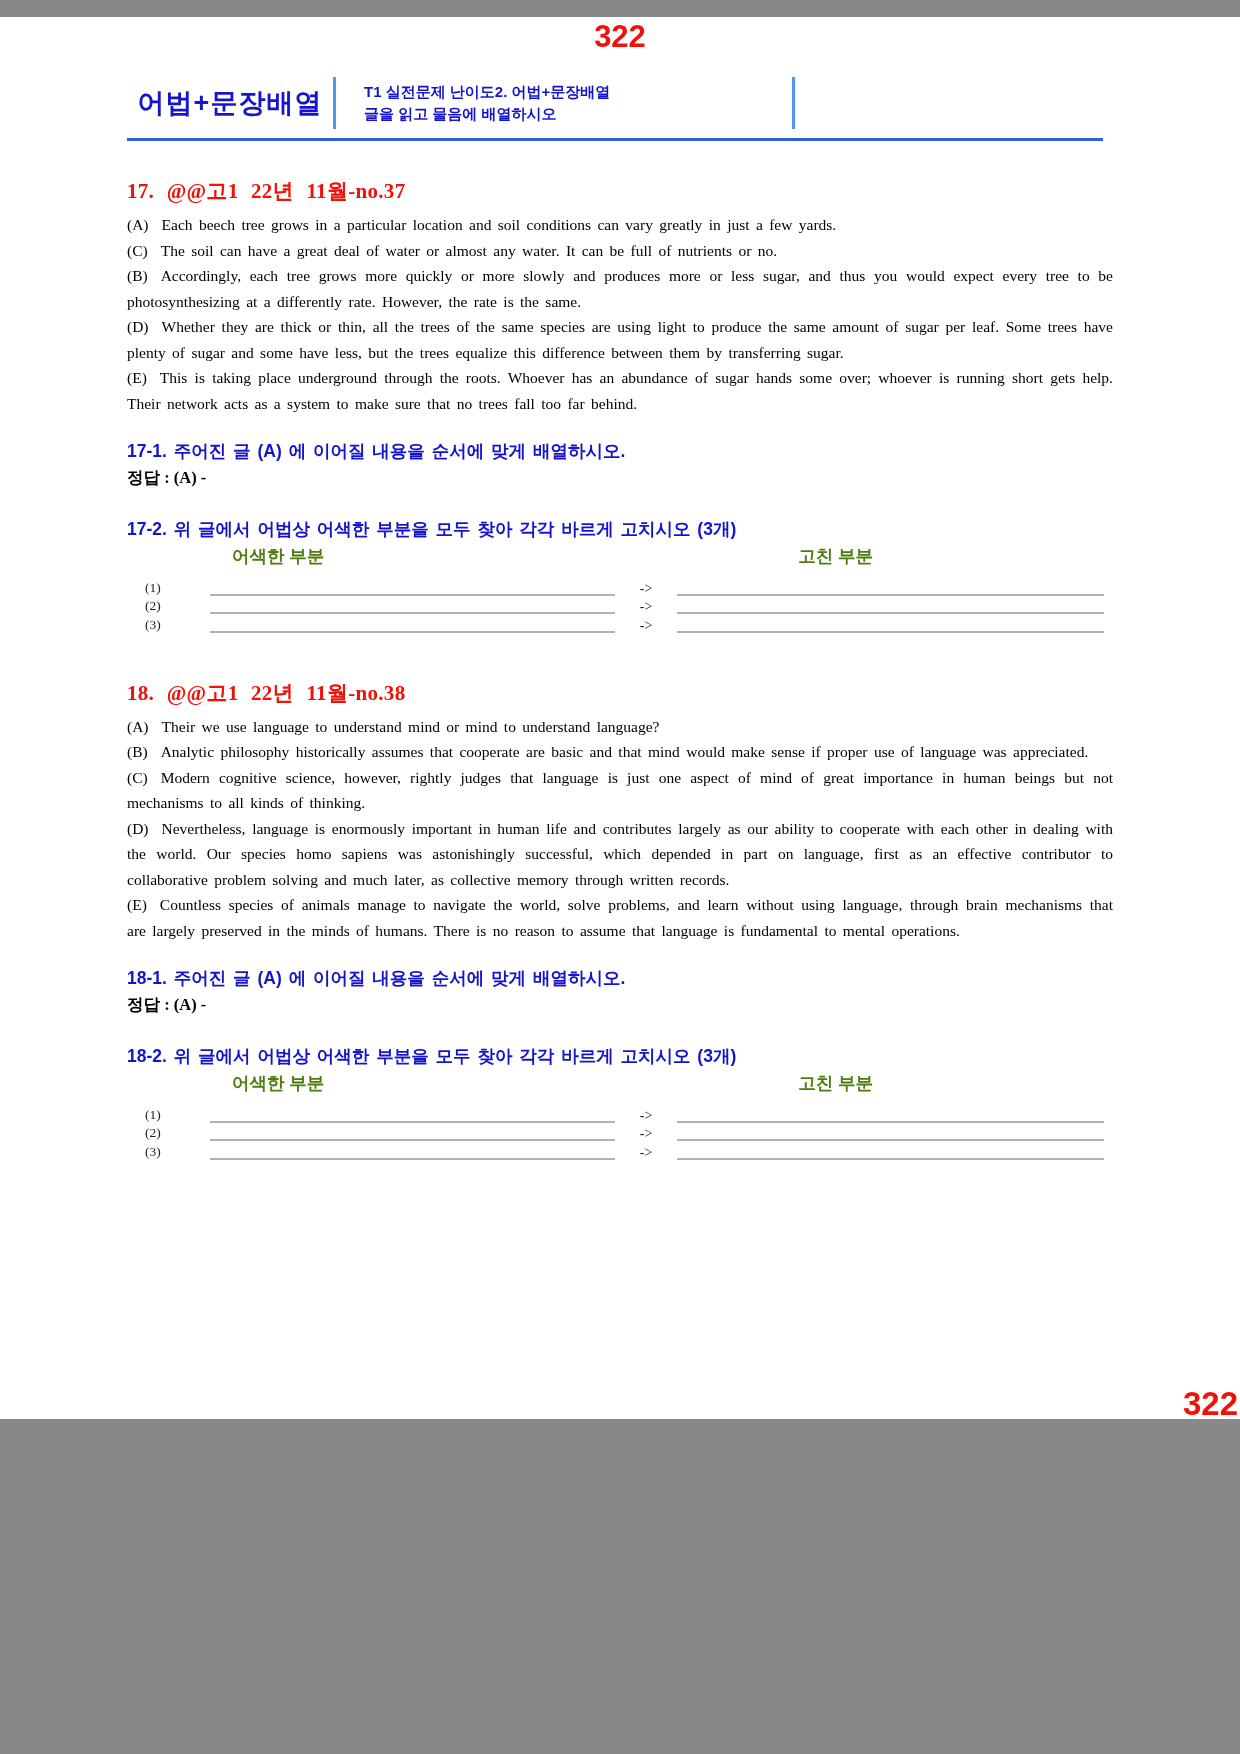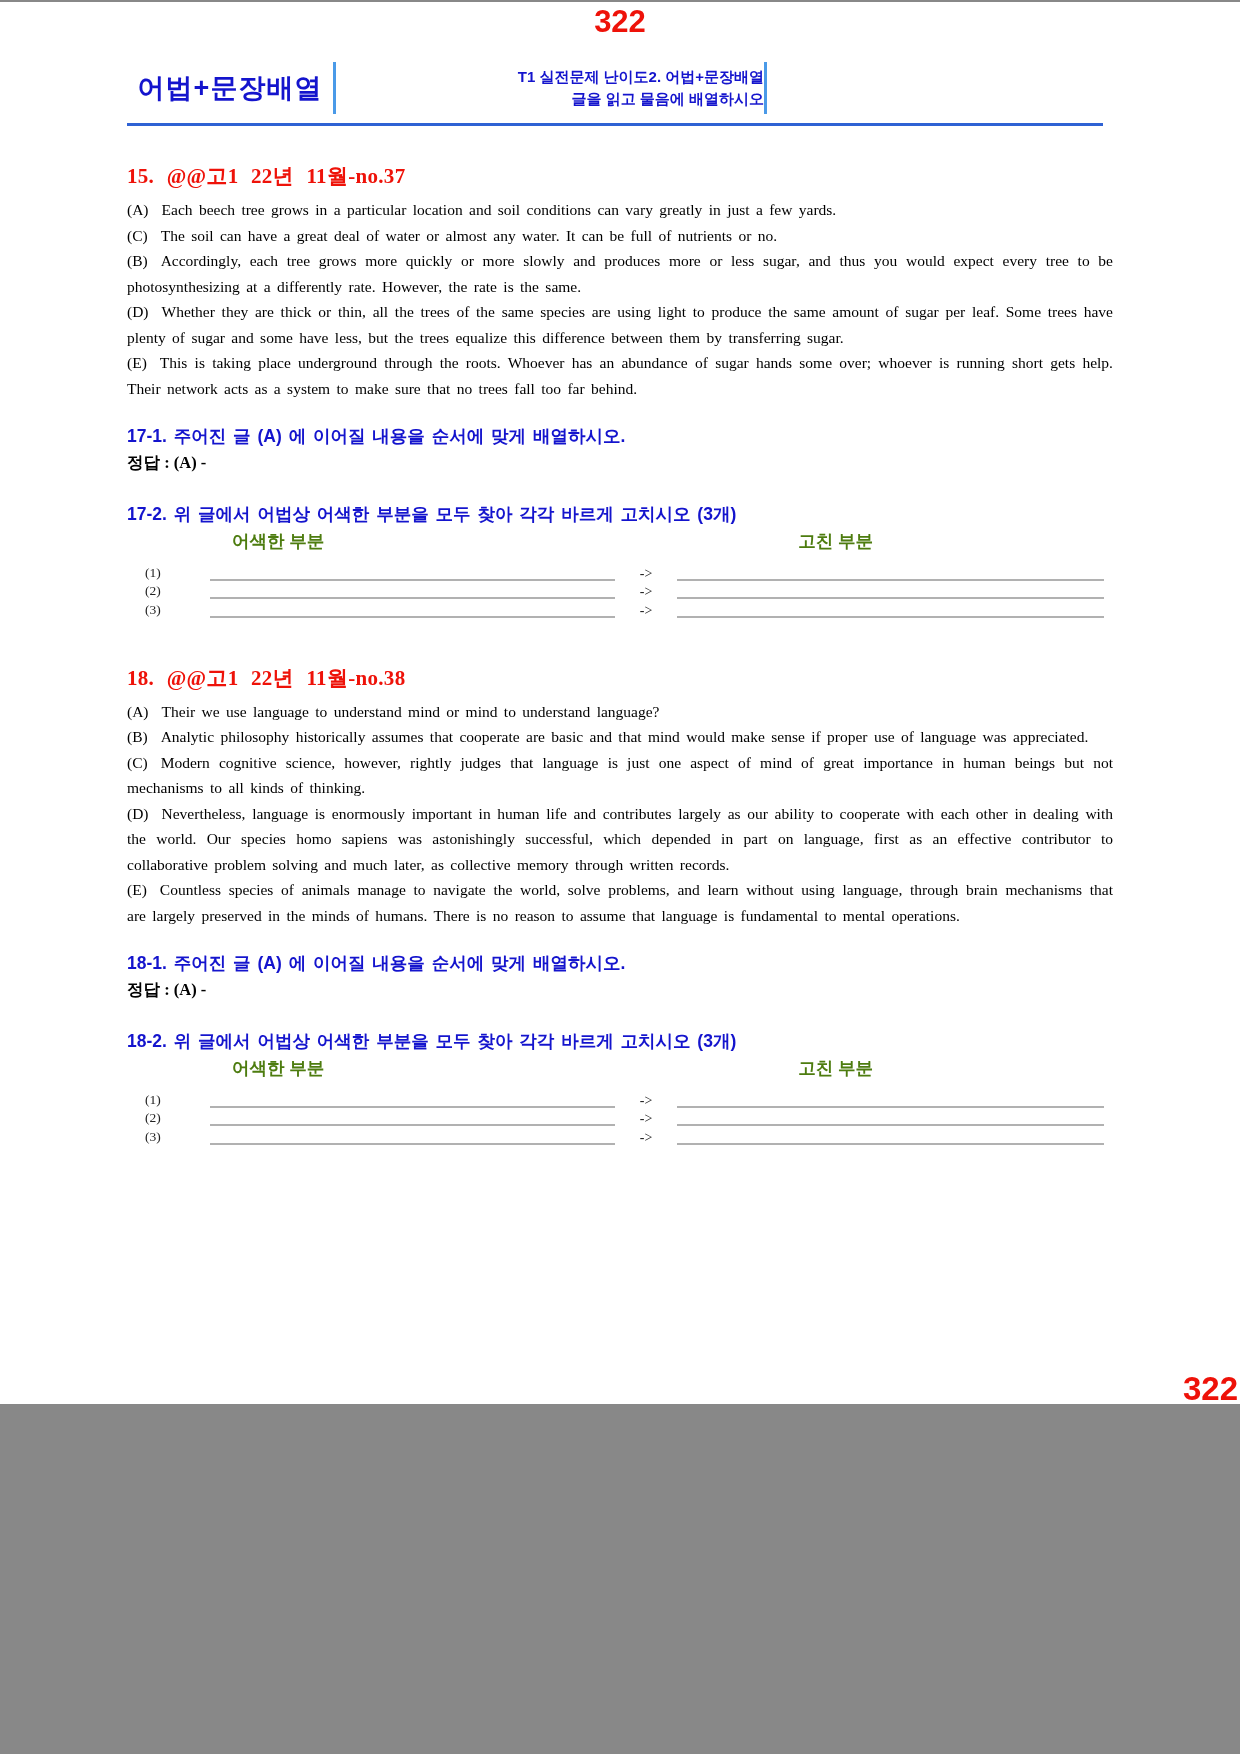--- a/index.html
+++ b/index.html
@@ -1,20 +1,20 @@
 <!DOCTYPE html>
 <html><head>
 <meta charset="utf-8">
 <style>
   html,body{margin:0;padding:0;background:#888;}
   .page{
     position:relative;
     width:1240px;height:1402px;
     background:#ffffff;
-    margin:2px auto;
+    margin:17px auto;
     overflow:hidden;
     font-family:"Liberation Serif", serif;
     color:#000;
   }
   
   .top-num{
     position:absolute;top:2px;left:0;width:100%;
     text-align:center;
     font-family:"Liberation Sans", sans-serif;
     font-weight:bold;font-size:31px;color:#ee1209;
@@ -29,23 +29,23 @@
     text-align:center;
     font-family:"Liberation Sans", sans-serif;
     font-weight:bold;font-size:27px;color:#1414cd;
     letter-spacing:1px;
   }
   .hdr-bar{
     width:3px;height:52px;background:#4a9ae8;flex:0 0 3px;
   }
   .hdr-center{
     flex:0 0 428px;width:428px;
-    text-align:right;
-    font-family:"Liberation Sans", sans-serif;
-    font-weight:bold;color:#1414cd;
+    text-align:left;
+    font-family:"Liberation Sans", sans-serif;
+    font-weight:bold;color:#1414cd;padding-left:28px;
   }
   .hdr-center .l1{font-size:15px;line-height:22px;}
   .hdr-center .l2{font-size:15px;line-height:22px;}
   .hdr-rest{flex:1 1 auto;}
   .hdr-rule{
     position:absolute;top:121px;left:127px;width:976px;height:3px;
     background:#2f62d4;
   }
   
   .content{
@@ -125,21 +125,21 @@
       <div class="l1">T1 실전문제 난이도2. 어법+문장배열</div>
       <div class="l2">글을 읽고 물음에 배열하시오</div>
     </div>
     <div class="hdr-bar"></div>
     <div class="hdr-rest"></div>
   </div>
   <div class="hdr-rule"></div>
 
   <div class="content">
 
-    <div class="q-heading">15. @@고1 22년 11월-no.37</div>
+    <div class="q-heading">17. @@고1 22년 11월-no.37</div>
 
     <p class="para"><span class="plabel">(A)</span><span>Each beech tree grows in a particular location and soil conditions can vary greatly in just a few yards.</span></p>
     <p class="para"><span class="plabel">(C)</span><span>The soil can have a great deal of water or almost any water.  It can be full of nutrients or no.</span></p>
     <p class="para"><span class="plabel">(B)</span><span>Accordingly, each tree grows more quickly or more slowly and produces more or less sugar, and thus you would expect every tree to be photosynthesizing at a differently rate.  However, the rate is the same.</span></p>
     <p class="para"><span class="plabel">(D)</span><span>Whether they are thick or thin, all the trees of the same species are using light to produce the same amount of sugar per leaf.  Some trees have plenty of sugar and some have less, but the trees equalize this difference between them by transferring sugar.</span></p>
     <p class="para"><span class="plabel">(E)</span><span>This is taking place underground through the roots.  Whoever has an abundance of sugar hands some over; whoever is running short gets help.  Their network acts as a system to make sure that no trees fall too far behind.</span></p>
 
     <div class="sub-q">17-1. 주어진 글 (A) 에 이어질 내용을 순서에 맞게 배열하시오.</div>
     <div class="answer-line">정답 : (A) -</div>
 

